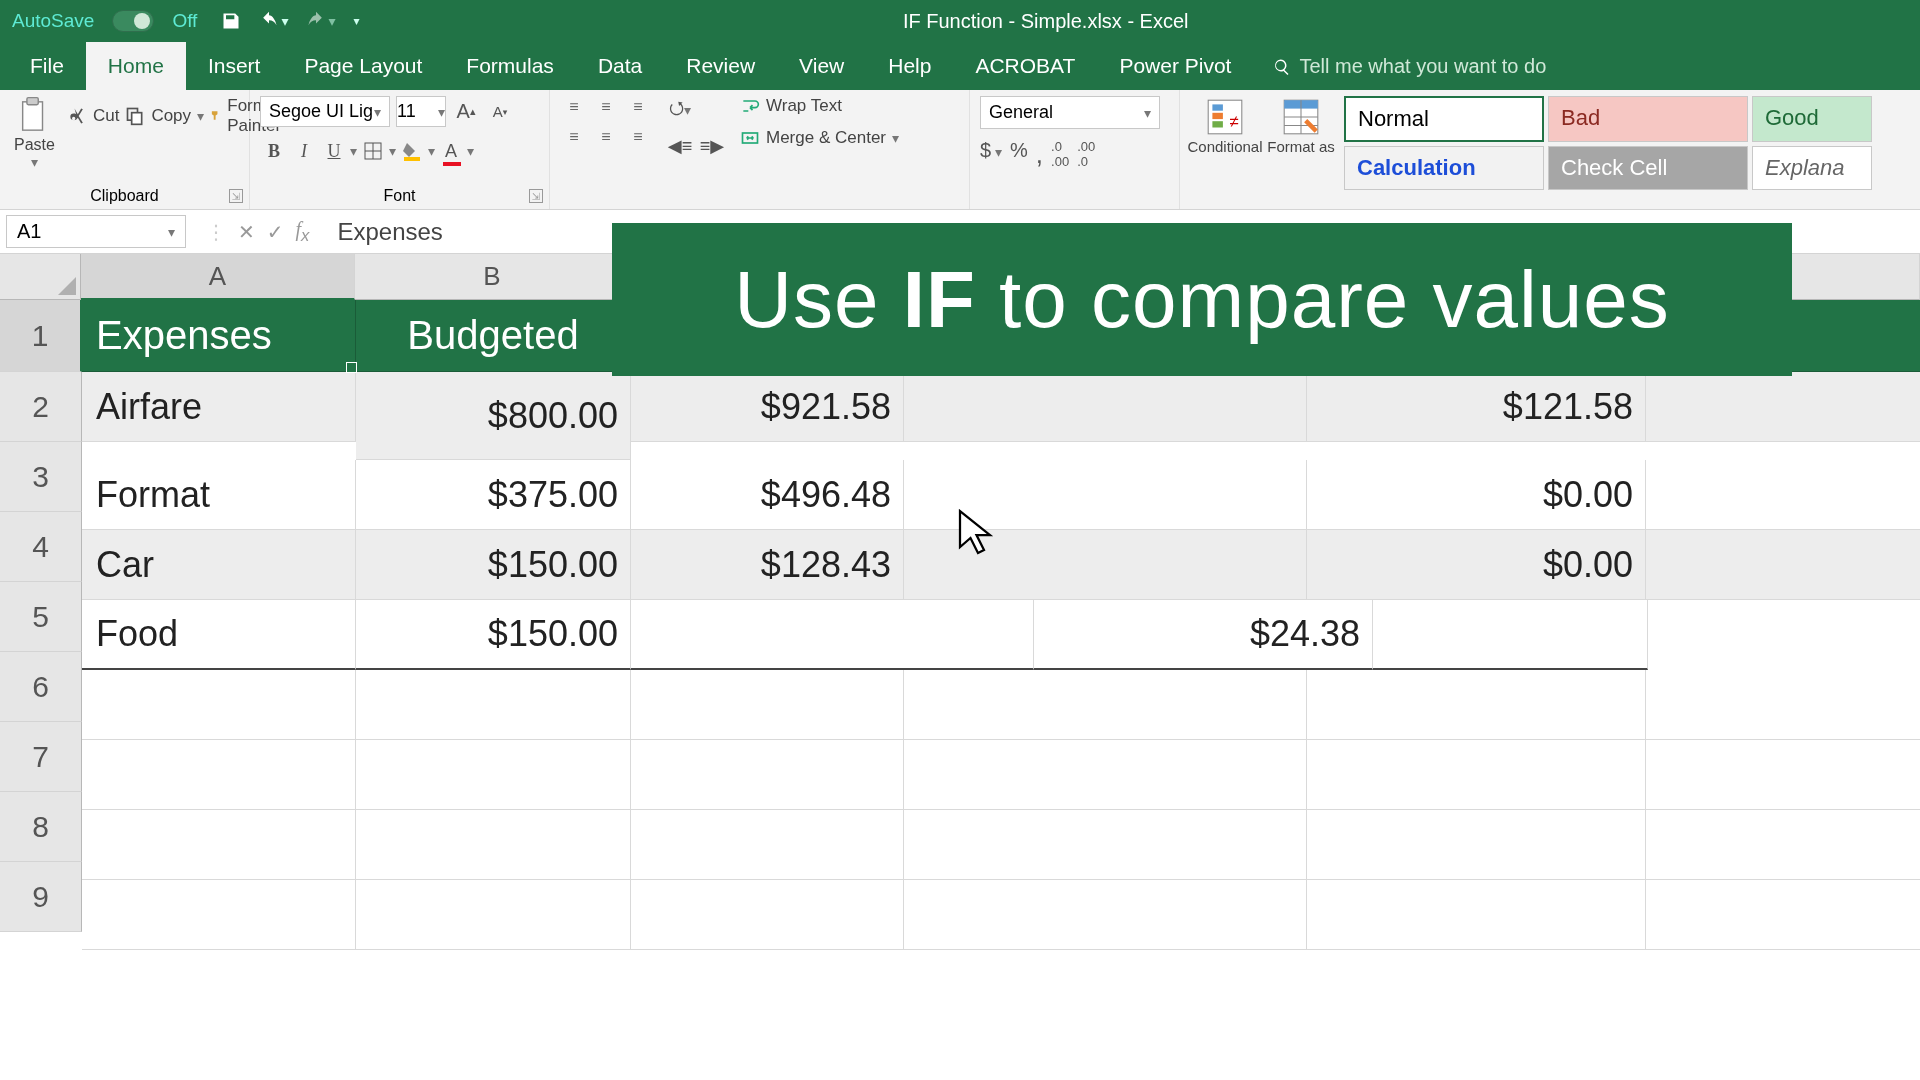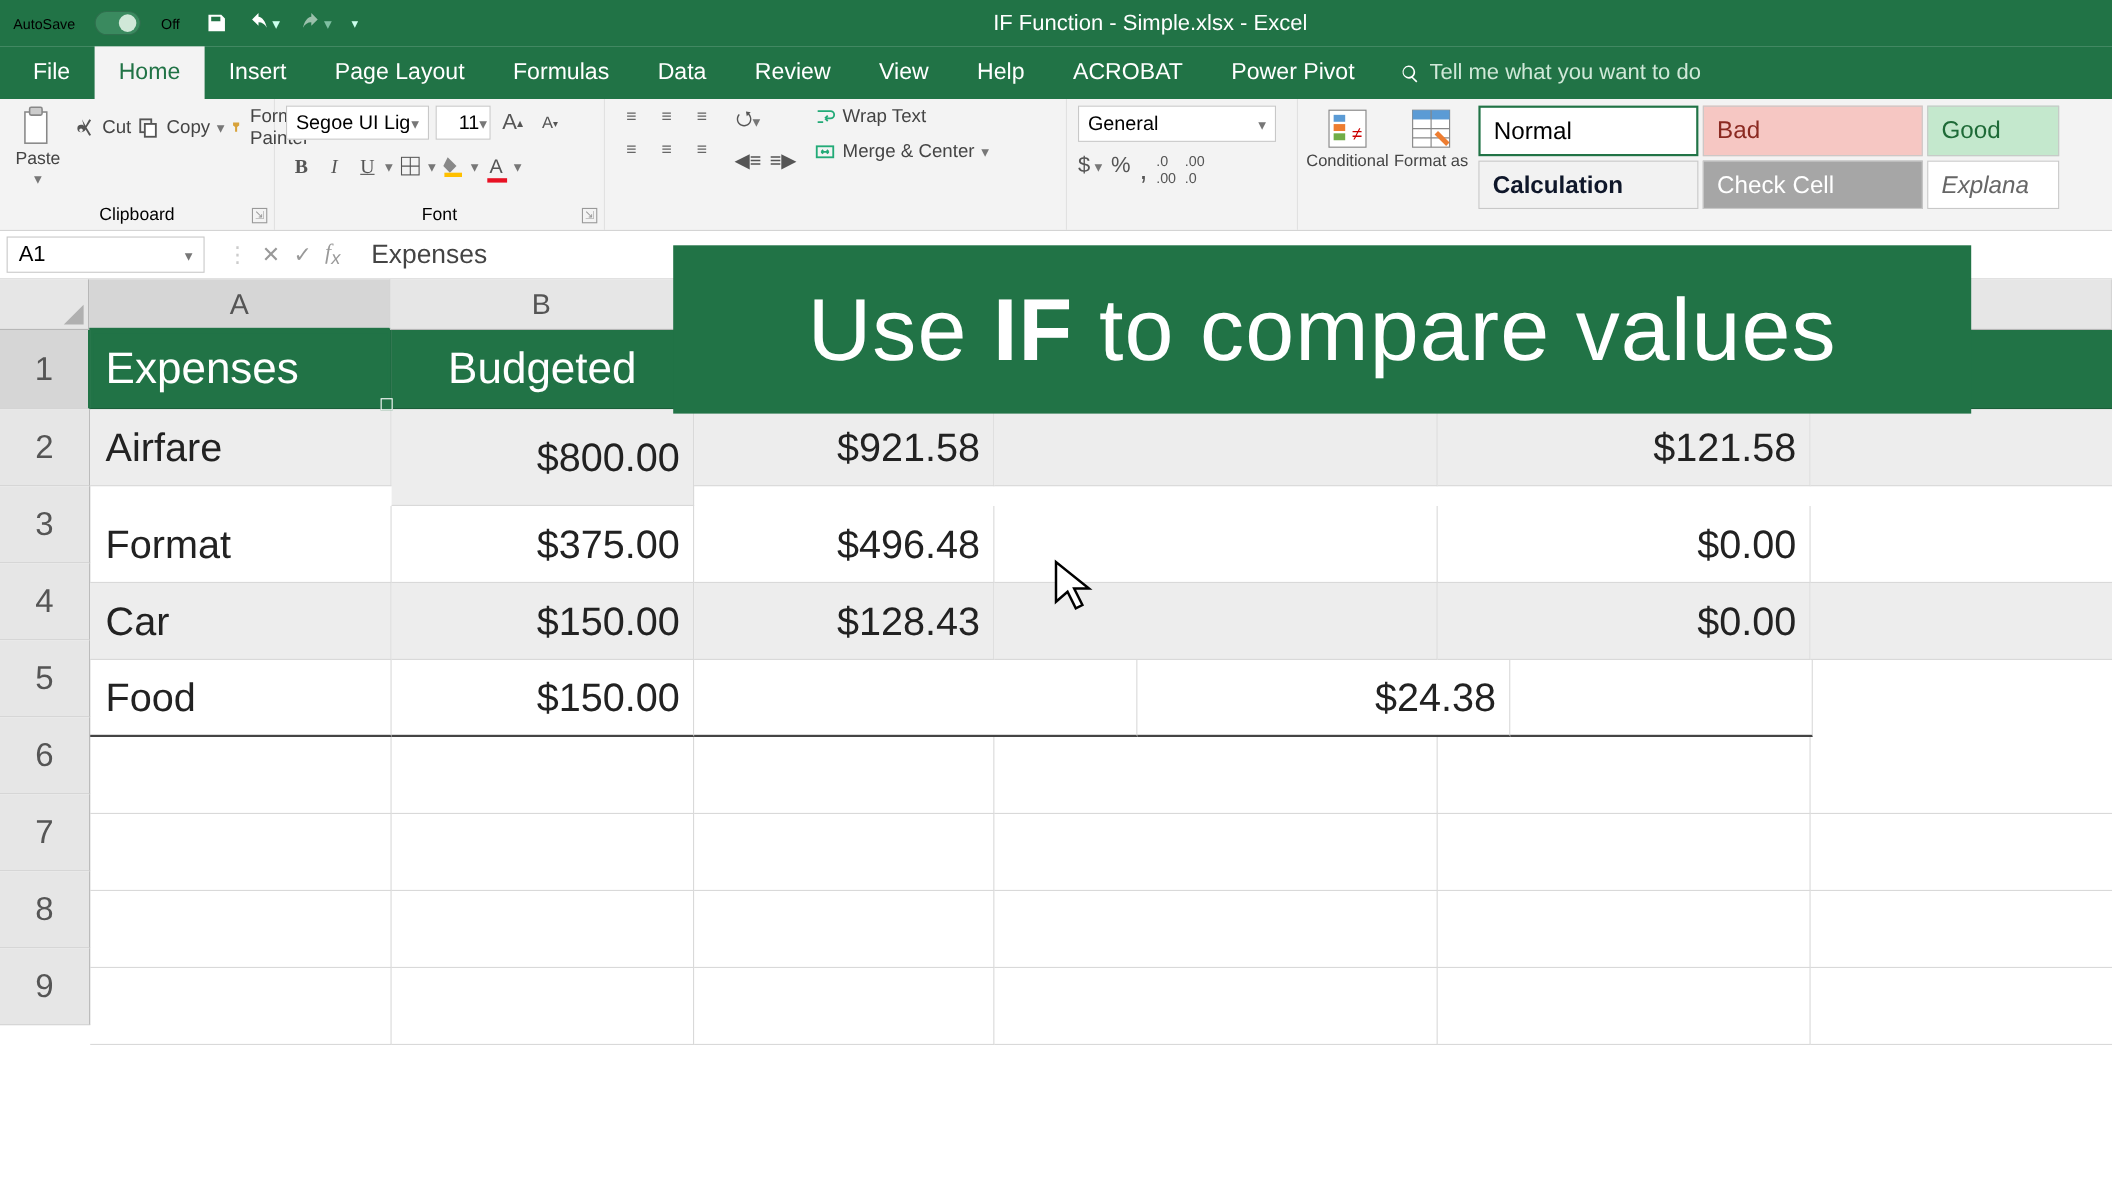--- a/index.html
+++ b/index.html
@@ -1,20 +1,20 @@
 <!DOCTYPE html>
 <html><head>
 <meta charset="utf-8">
 <style>
 * { box-sizing: border-box; margin: 0; padding: 0; font-family: "Segoe UI", Arial, sans-serif; }
 body { background: #fff; overflow: hidden; width: 1920px; height: 1080px; position: relative; }
 
 
 .title-bar { background: #217346; height: 42px; display: flex; align-items: center; color: #fff; position: relative; }
-.autosave { display: flex; align-items: center; gap: 18px; margin-left: 12px; color: #000000; font-size: 13px; }
+.autosave { display: flex; align-items: center; gap: 18px; margin-left: 12px; color: #5eead4; font-size: 19px; }
 .toggle { width: 42px; height: 22px; background: #3a8a5f; border-radius: 11px; position: relative; border:1px solid #2f6f4d;}
 .toggle::before { content: ""; position: absolute; width: 16px; height: 16px; background: #d0e8d8; border-radius: 50%; top: 2px; right: 3px; }
 .qat { display: flex; gap: 18px; margin-left: 24px; align-items: center; }
 .qat-icon { width: 20px; height: 20px; fill: #fff; cursor: pointer; }
 .doc-title { position: absolute; left: 50%; transform: translateX(-20%); color: #fff; font-size: 20px; }
 
 
 .ribbon-tabs { background: #217346; height: 48px; display: flex; align-items: flex-end; padding-left: 8px; color: #fff; }
 .tab { padding: 12px 22px; font-size: 21px; cursor: pointer; }
 .tab.active { background: #f3f3f3; color: #217346; }
@@ -26,39 +26,39 @@
 .group { border-right: 1px solid #e1e1e1; padding: 6px 10px 4px 10px; display: flex; flex-direction: column; justify-content: space-between; position:relative;}
 .group-label { text-align: center; font-size: 16px; color: #000000; padding-top:2px;}
 .group-content { display: flex; gap: 8px; align-items: flex-start; }
 .small-icon { width:20px; height:20px; display:inline-block;}
 .clip-col { display:flex; flex-direction:row; gap:6px; font-size:17px; color:#444;}
 .clip-row { display:flex; align-items:center; gap:6px; cursor:pointer;}
 .paste-block { display:flex; flex-direction:column; align-items:center; font-size:16px; color:#444; cursor:pointer; padding:0 4px;}
 .paste-block svg { width:34px; height:40px;}
 .font-row1 { display:flex; align-items:center; gap:6px;}
 .font-name { border:1px solid #c8c8c8; background:#fff; padding:4px 8px; font-size:18px; width:130px; display:flex; justify-content:space-between; align-items:center;}
-.font-size { border:1px solid #c8c8c8; background:#fff; padding:4px 20px; font-size:18px; width:50px; display:flex; justify-content:space-between; align-items:center;}
+.font-size { border:1px solid #c8c8c8; background:#fff; padding:4px 0; font-size:18px; width:50px; display:flex; justify-content:space-between; align-items:center;}
 .btn-sq { width:28px; height:28px; display:flex; align-items:center; justify-content:center; cursor:pointer; font-size:18px; color:#555;}
 .font-row2 { display:flex; align-items:center; gap:2px; margin-top:10px;}
 .launcher { position:absolute; bottom:6px; right:6px; width:14px; height:14px; border:1px solid #999; font-size:10px; color:#999; display:flex; align-items:center; justify-content:center;}
 .align-grid { display:grid; grid-template-columns: repeat(3, 28px); gap:4px;}
 .align-cell { width:28px; height:22px; border:1px solid transparent; display:flex; align-items:center; justify-content:center; color:#666;}
 .wrap-merge-col { display:flex; flex-direction:column; gap:12px; font-size:17px; color:#444; margin-left:6px;}
 .wrap-row { display:flex; align-items:center; gap:6px; cursor:pointer;}
 .numfmt-select { border:1px solid #c8c8c8; background:#fff; padding:5px 8px; font-size:18px; width:180px; display:flex; justify-content:space-between; align-items:center;}
 .num-row { display:flex; gap:8px; margin-top:10px; font-size:20px; color:#555;}
 .styles-btns { display:flex; gap:6px; align-items:flex-start;}
 .big-btn { display:flex; flex-direction:column; align-items:center; font-size:15px; color:#444; cursor:pointer; width:70px;}
 .big-btn svg { width:42px; height:42px;}
 .style-gallery { display:grid; grid-template-columns: 200px 200px 120px; gap:4px;}
 .style-cell { border:1px solid #c8c8c8; padding:8px 12px; font-size:22px; background:#fff;}
 .style-normal { border:2px solid #217346;}
 .style-bad { background:#f6c7c3; color:#8b2a22;}
 .style-good { background:#c4e8cd; color:#1e6a37;}
-.style-calc { background:#f2f2f2; color:#0f172a; font-weight:bold;}
+.style-calc { background:#f2f2f2; color:#1d4ed8; font-weight:bold;}
 .style-check { background:#a6a6a6; color:#fff;}
 .style-explan { font-style:italic; color:#666;}
 
 
 .overlay-caption { position:absolute; top:223px; left:612px; width:1180px; height:153px; background:#217346; color:#fff; display:flex; align-items:center; justify-content:center; font-size:80px; font-weight:300; z-index:20; letter-spacing:1px;}
 .overlay-caption .bold { font-weight:700; }
 
 
 .formula-bar { height:44px; border-bottom:1px solid #d4d4d4; display:flex; align-items:center; background:#fff;}
 .name-box { width:180px; border:1px solid #c8c8c8; margin:4px 6px; padding:4px 10px; font-size:20px; display:flex; justify-content:space-between; align-items:center;}

